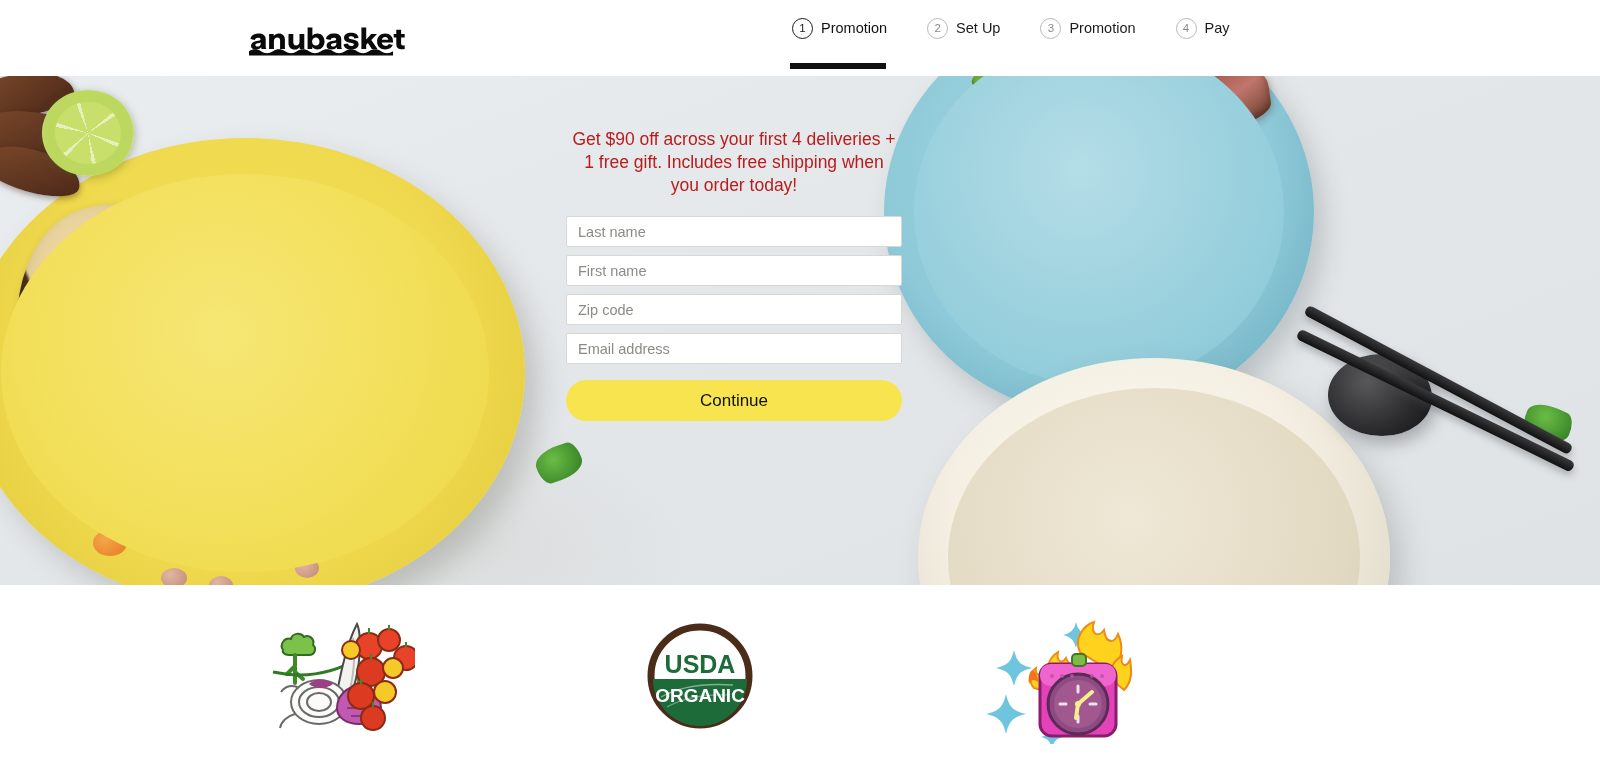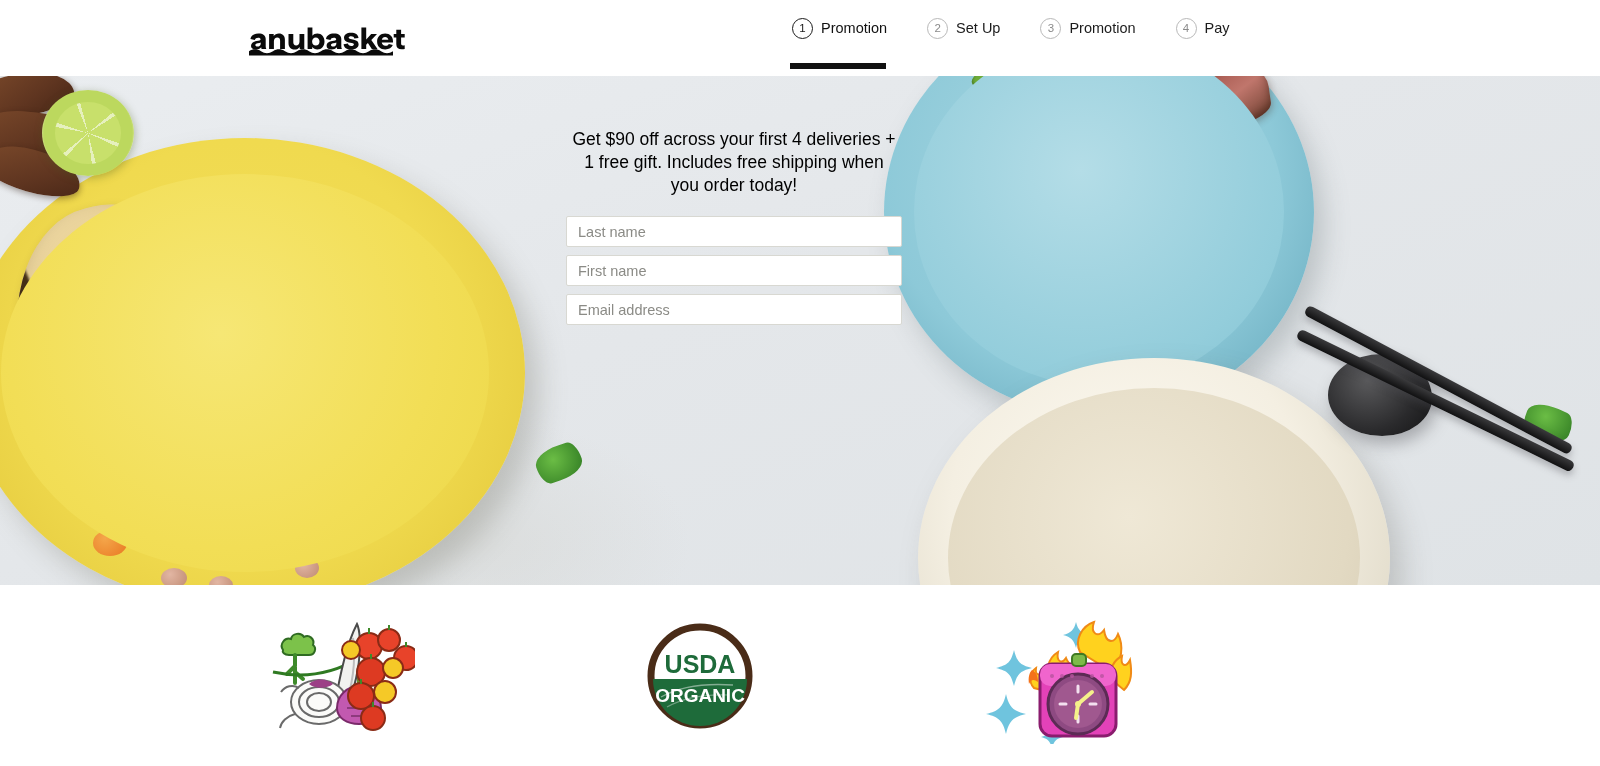--- a/index.html
+++ b/index.html
@@ -383,21 +383,21 @@
     font-size: 40px;
     line-height: 46px;
     font-weight: 400;
     color: #111111;
     letter-spacing: 0.2px;
   }
   .offer-sub {
     margin-top: 14px;
     font-size: 17.5px;
     line-height: 23px;
-    color: #000000;
+    color: #b91c1c;
     padding: 0 6px;
   }
   .form {
     margin-top: 19px;
     display: flex;
     flex-direction: column;
     gap: 8px;
   }
   .field {
     width: 336px;
@@ -618,21 +618,23 @@
 
       </div>
     </div>
 
     <div class="offer">
       <div class="offer-sub">Get $90 off across your first 4 deliveries + 1 free gift. Includes free shipping when you order today!</div>
 
       <form class="form">
         <input class="field" type="text" placeholder="Last name" style="">
         <input class="field" type="text" placeholder="First name" style="">
+        <input class="field" type="text" placeholder="Zip code" style="">
         <input class="field" type="email" placeholder="Email address" style="">
+        <button class="continue-btn" type="submit">Continue</button>
       </form>
     </div>
   </div>
 
   <div class="badges">
 
     <div class="badge">
       <svg width="150" height="132" viewBox="0 0 150 132" aria-hidden="true">
 
         <g>

